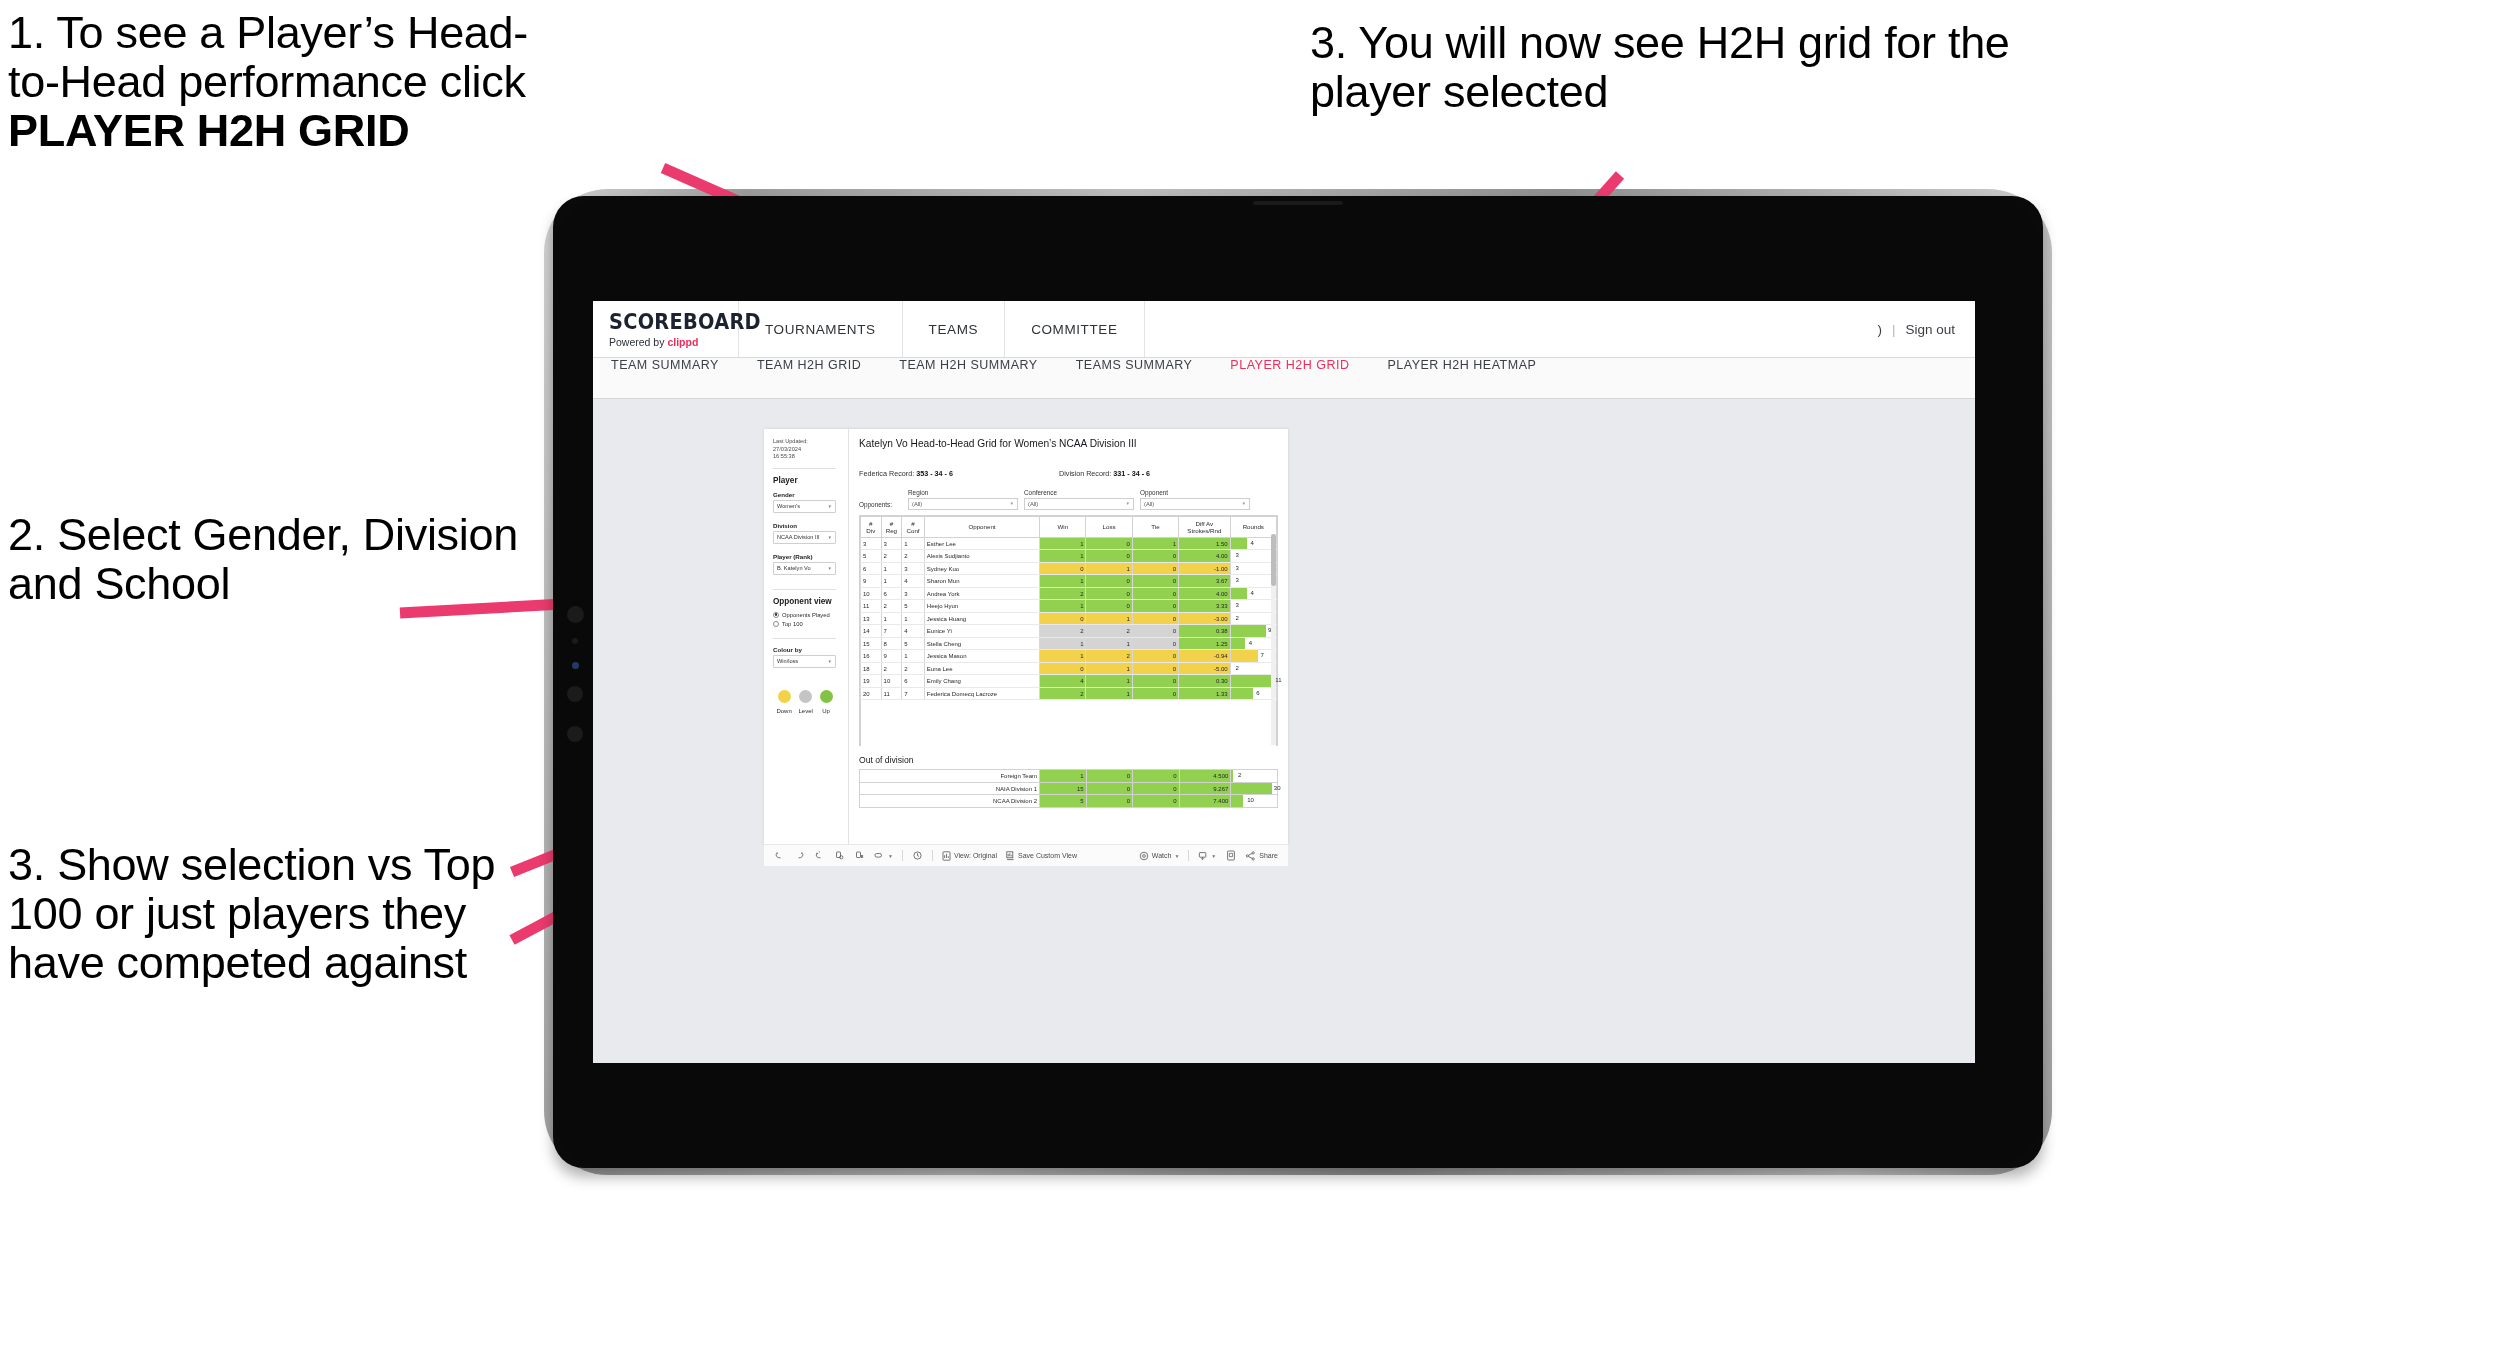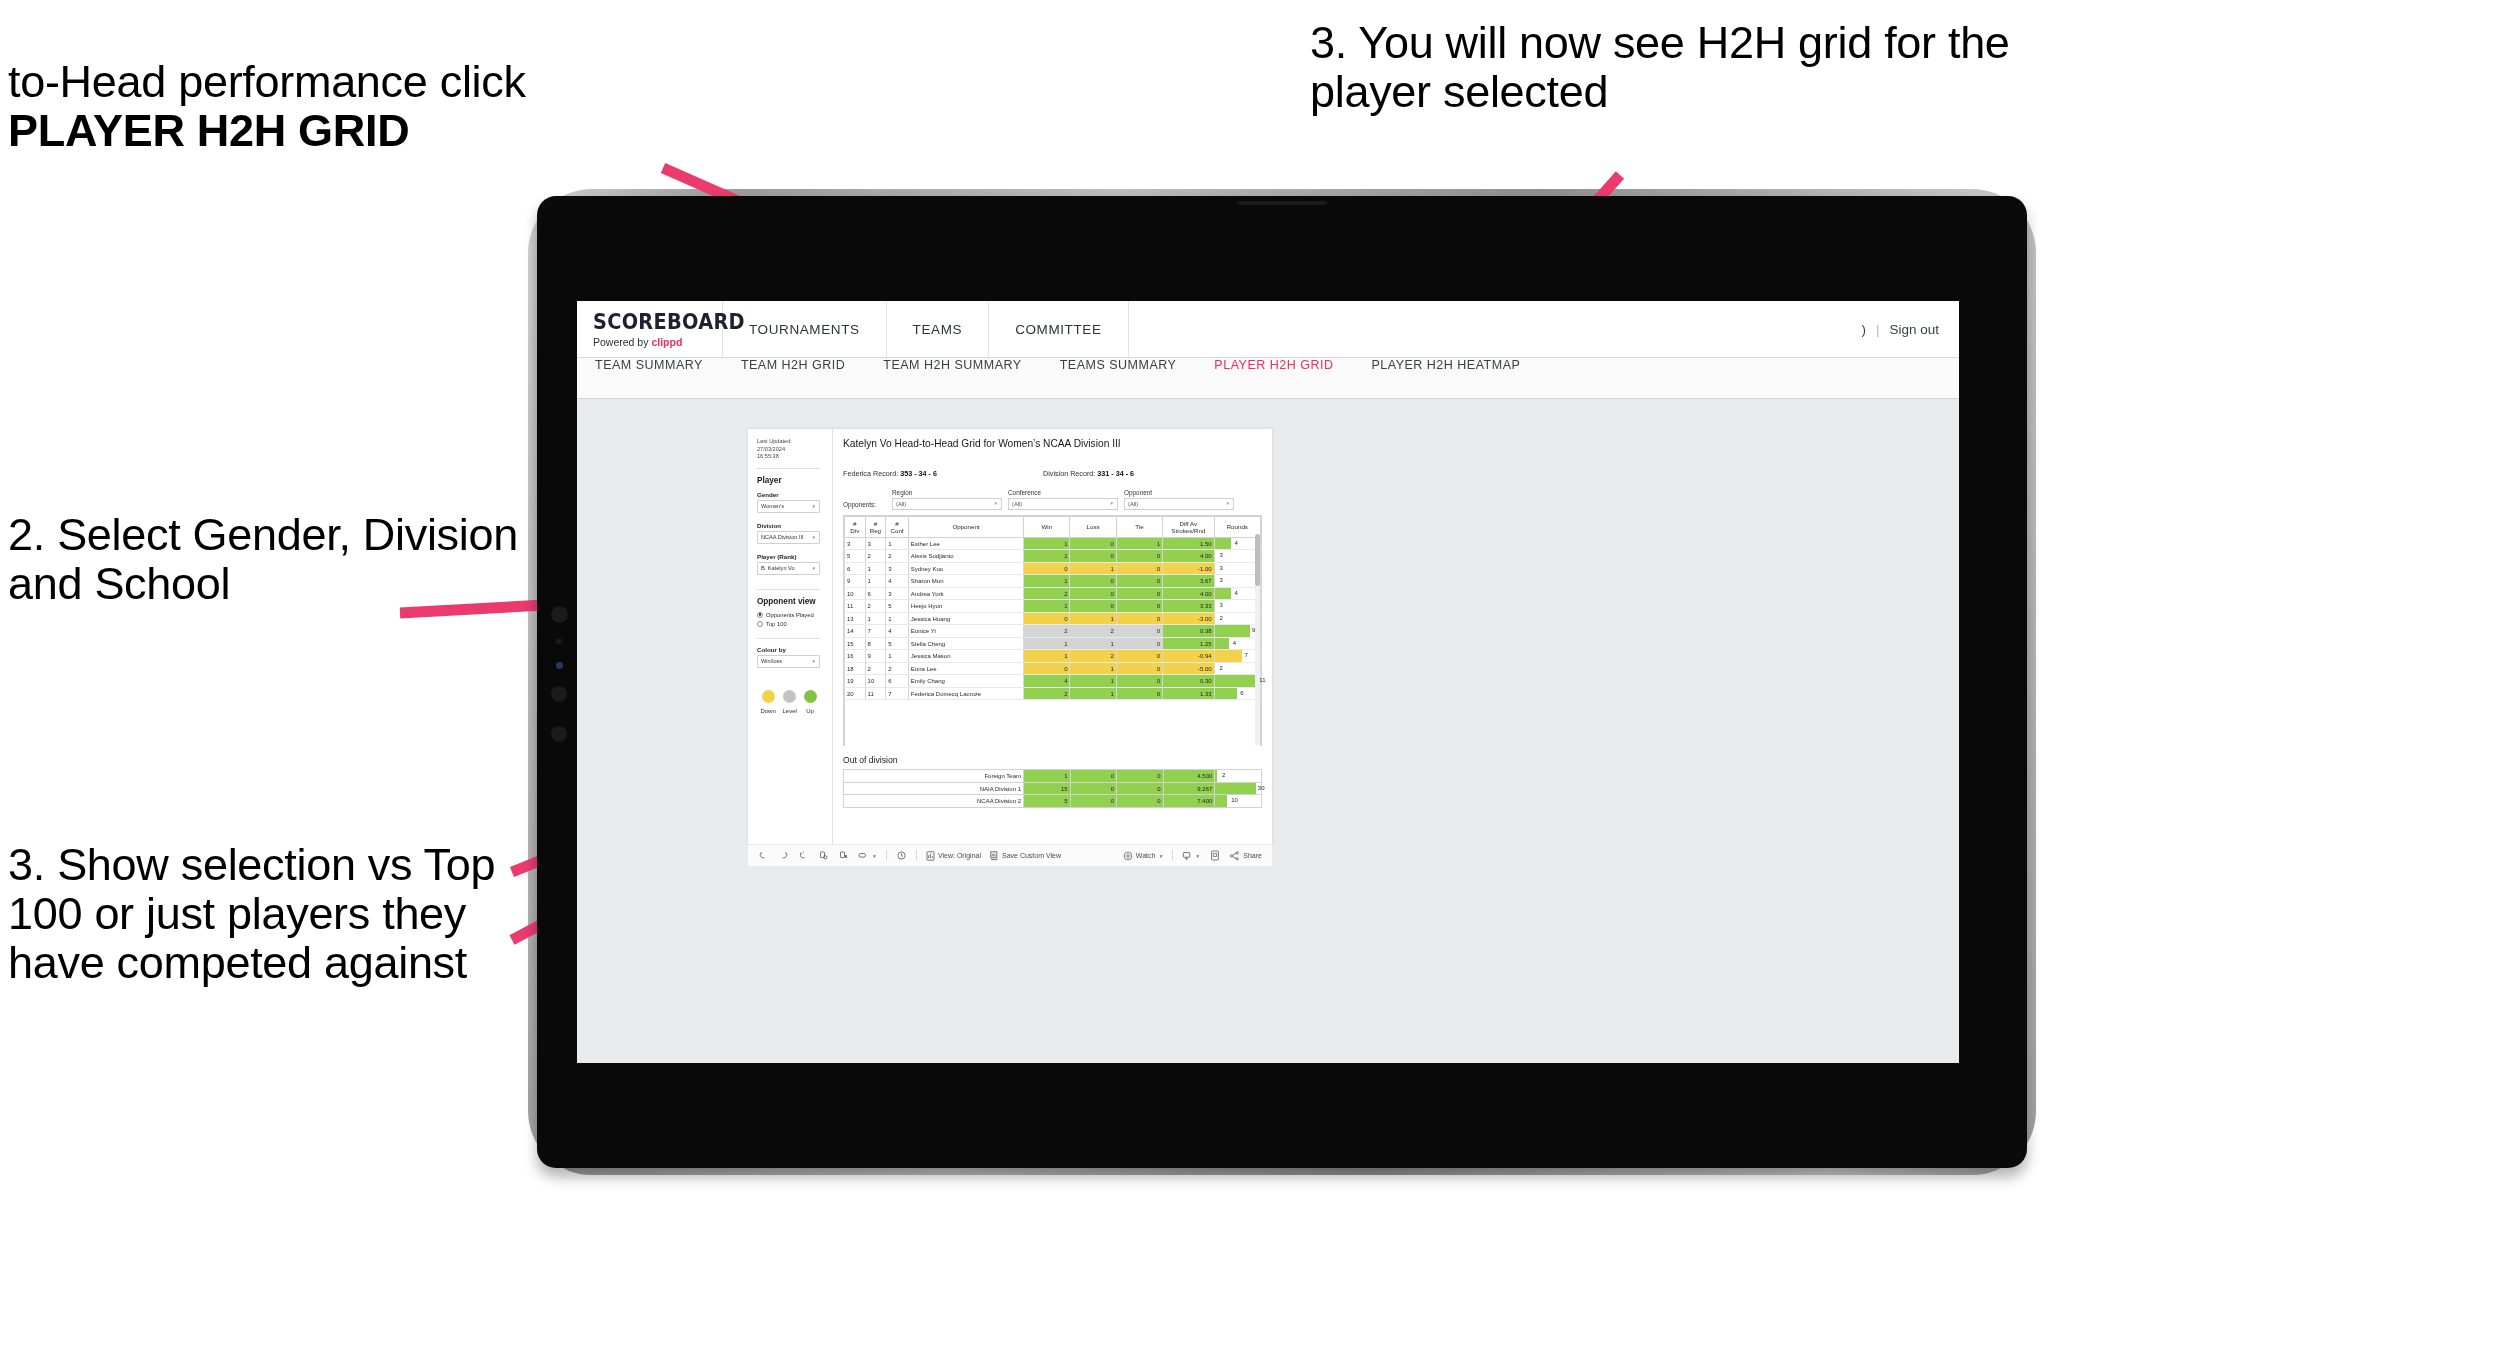--- a/index.html
+++ b/index.html
@@ -22,22 +22,22 @@
   .anno b{font-weight:bold;}
   #anno-1{left:8px;top:8px;width:730px;}
   #anno-2{left:8px;top:510px;width:560px;}
   #anno-3{left:8px;top:840px;width:560px;}
   #anno-4{left:1310px;top:18px;width:800px;}
 
   .arrow-layer{position:absolute;left:0;top:0;width:2512px;height:1352px;pointer-events:none;}
 
   
   #tablet{
-    position:absolute;left:537px;top:196px;width:1490px;height:972px;
-    border-radius:19px;
+    position:absolute;left:553px;top:196px;width:1490px;height:972px;
+    border-radius:31px;
     background:#0a0a0a;
     box-shadow:0 9px 14px rgba(0,0,0,0.30);
   }
   #tablet:before{
     content:"";position:absolute;left:-9px;top:-7px;right:-9px;bottom:-7px;
     border-radius:64px;
     background:linear-gradient(100deg,#d4d4d4 0%,#9b9b9b 12%,#bdbdbd 35%,#8f8f8f 60%,#c9c9c9 88%,#a0a0a0 100%);
     z-index:-1;
   }
   #tablet-inner{
@@ -169,21 +169,21 @@
   .tb-ic svg{display:block;}
   .tb-item{display:flex;align-items:center;gap:3px;cursor:pointer;white-space:nowrap;}
   .tb-sep{width:1px;height:11px;background:#d8d8d8;}
   .tb-caret{font-size:5px;color:#777;}
   .tb-spacer{flex:1;}
 </style>
 </head>
 <body>
 
 <div class="anno" id="anno-1">
-  <br>
+  <span>1. To see a Player’s Head-</span><br>
   <span>to-Head performance click </span><br>
   <b>PLAYER H2H GRID</b>
 </div>
 
 <div class="anno" id="anno-2">2. Select Gender, Division and School</div>
 
 <div class="anno" id="anno-3">3. Show selection vs Top 100 or just players they have competed against</div>
 
 <div class="anno" id="anno-4">3. You will now see H2H grid for the player selected</div>
 

